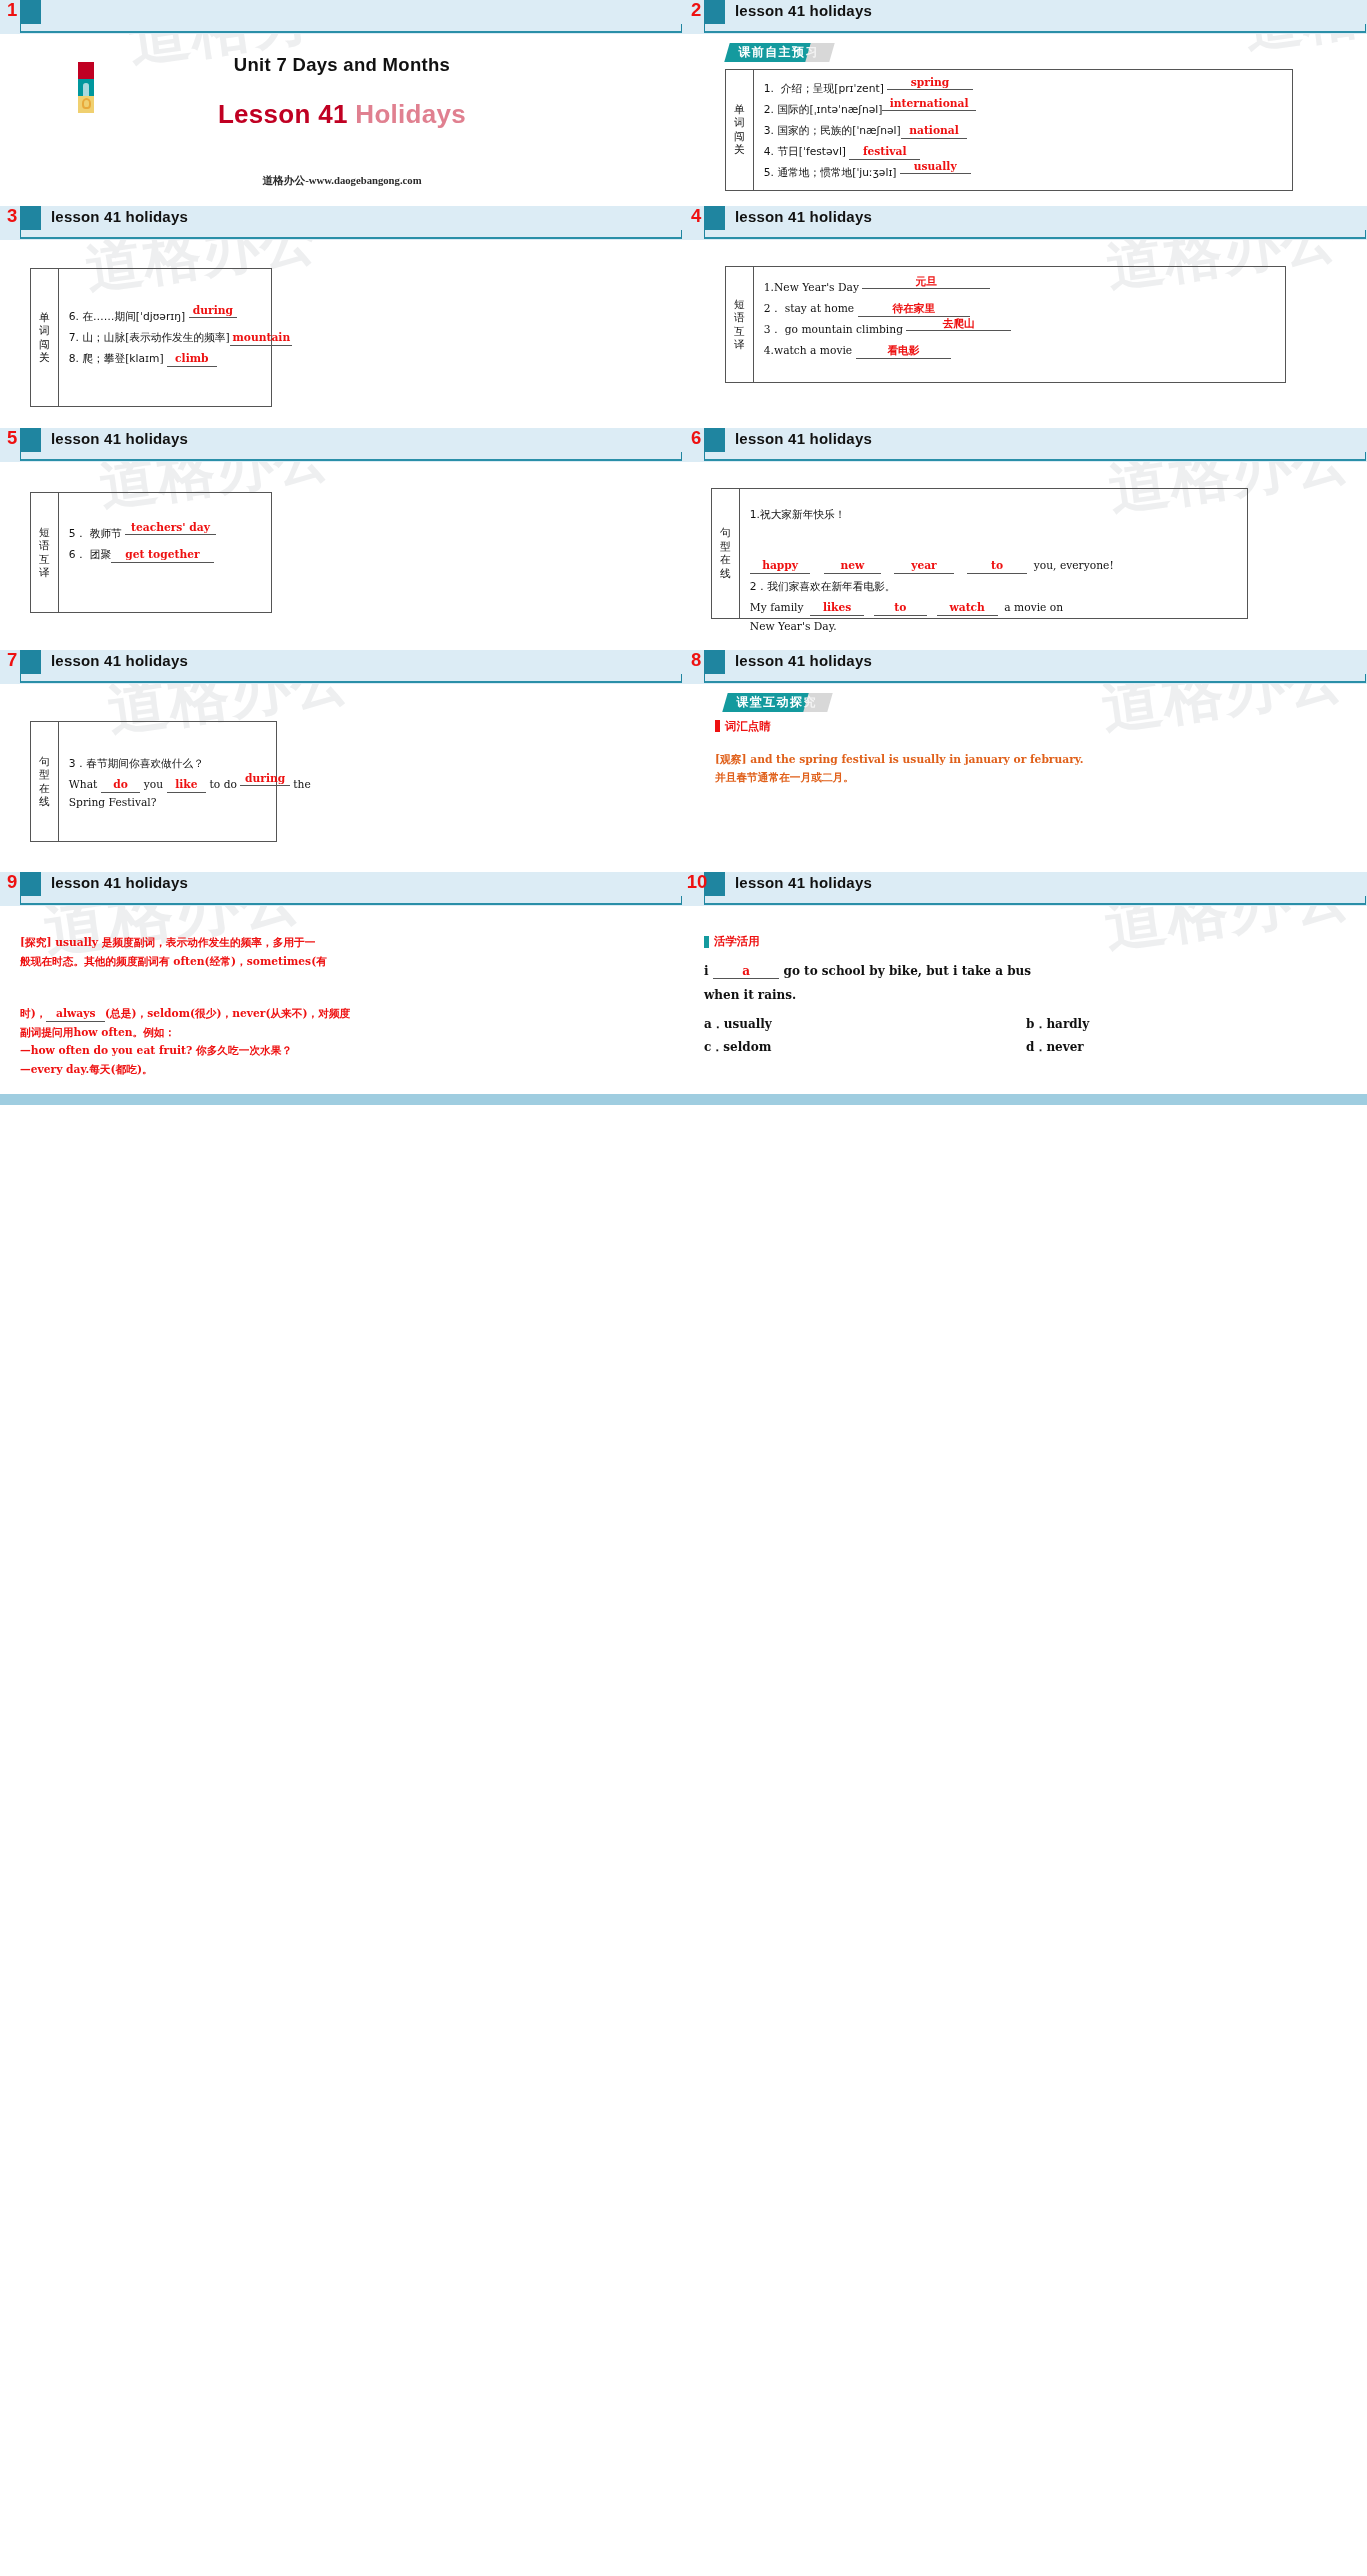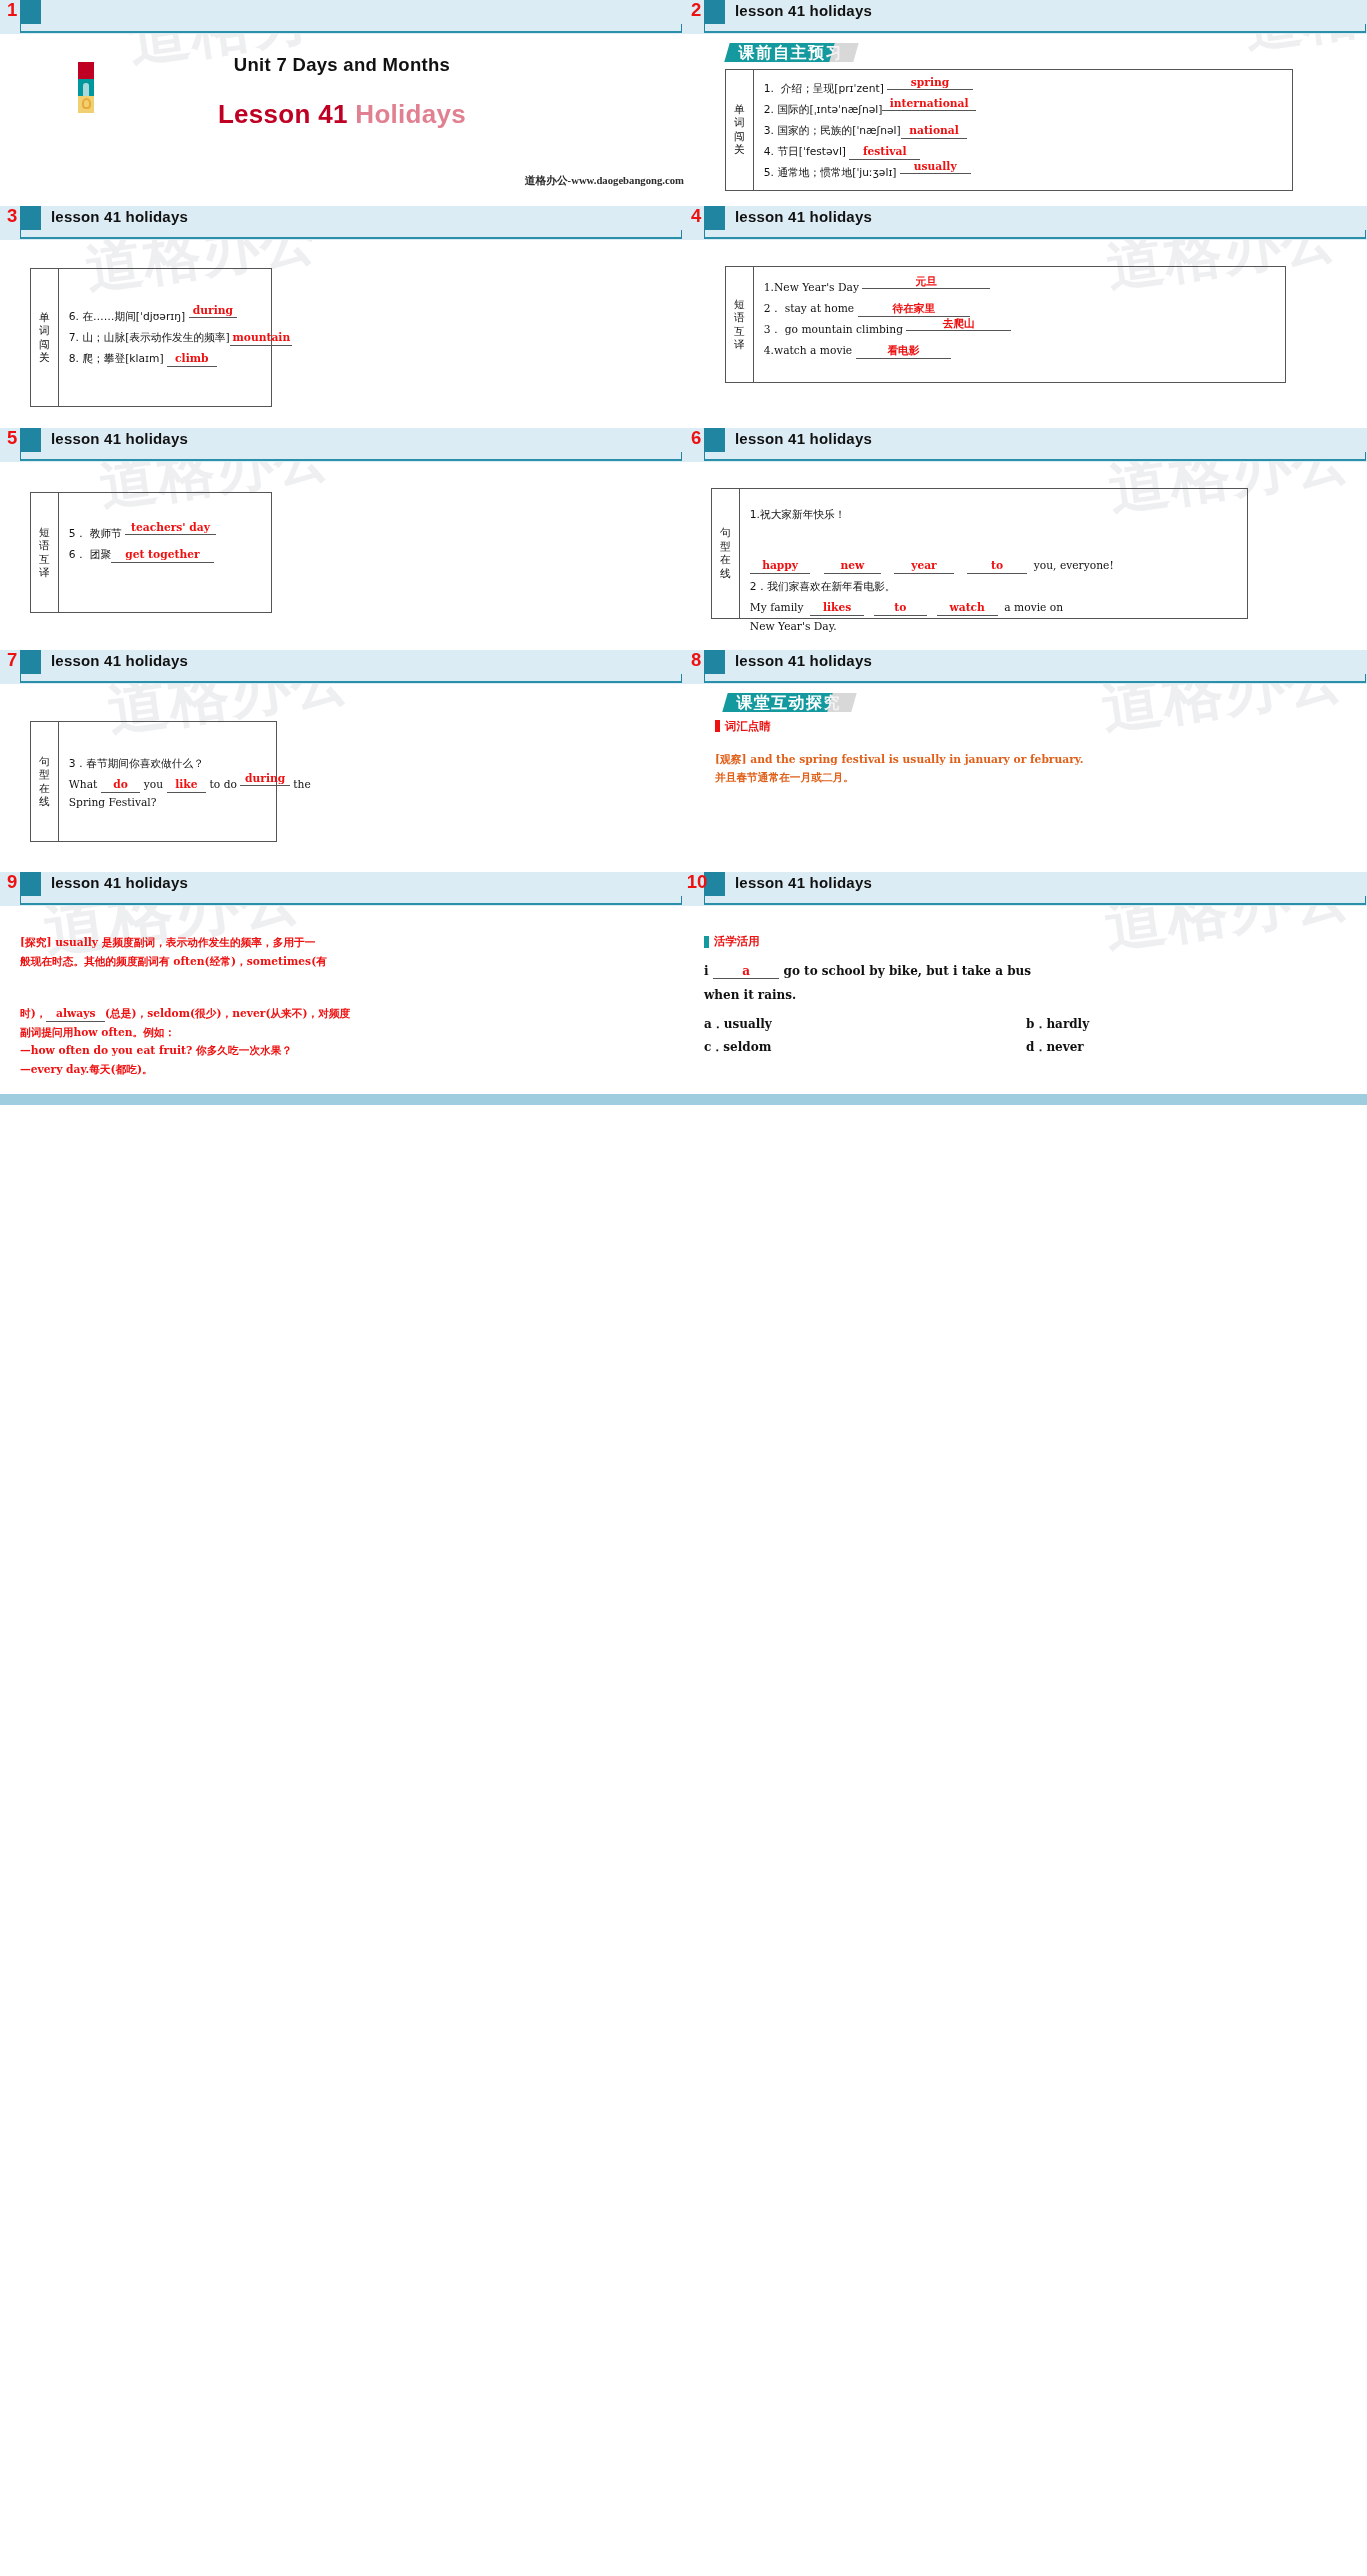--- a/index.html
+++ b/index.html
@@ -114,21 +114,21 @@
     background:#a9d9dd;border-radius:2.8px 2.8px 0 0;
   }
   .s1-logo .l3{background:#f0d070;position:relative;}
   .s1-logo .l3:after{
     content:"";position:absolute;left:3.6px;top:2.1px;width:9.2px;height:10.7px;
     border:2.1px solid #e8a93a;border-radius:50% 50% 40% 40%;box-sizing:border-box;
   }
   .s1-site{
     position:absolute;
     bottom:18.5px; left:0; right:0;
-    text-align:right;
+    text-align:center;
     font-size:10.7px;
     font-weight:bold;
     color:#2b2b2b;
     font-family:"Liberation Serif",serif;
   }
 
   
   .badge{
     position:relative;
     display:inline-block;
@@ -145,21 +145,21 @@
     position:absolute;top:0;bottom:0;right:-1.4px;width:24px;
     background:#d8d8d8;
     transform:skewX(-16deg);
   }
   .badge-txt{
     position:relative;
     display:block;
     padding:0 11.4px;
     line-height:19px;
     color:#ffffff;
-    font-size:16px;
+    font-size:12px;
     font-weight:bold;
     letter-spacing:1.4px;
     font-family:"DejaVu Sans","Liberation Sans",sans-serif;
     white-space:nowrap;
   }
   .badge-txt .dim{color:#f3f3f3;}
 
   
   .box{
     position:relative;

